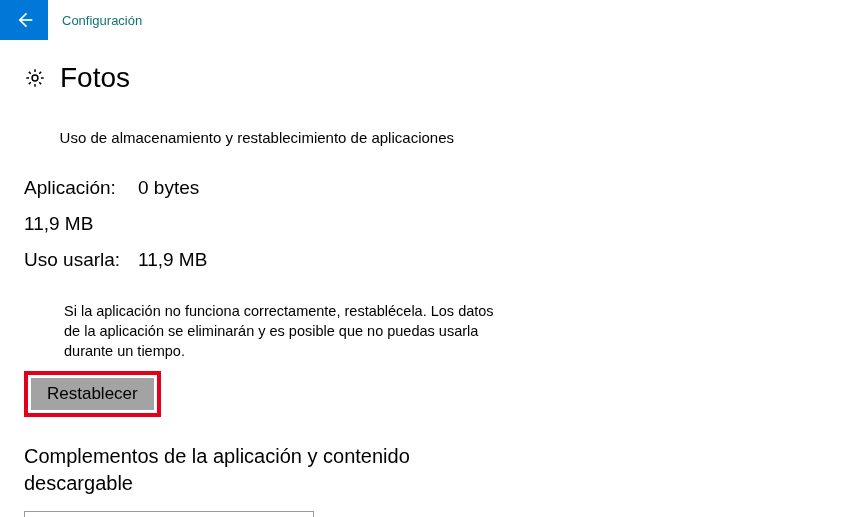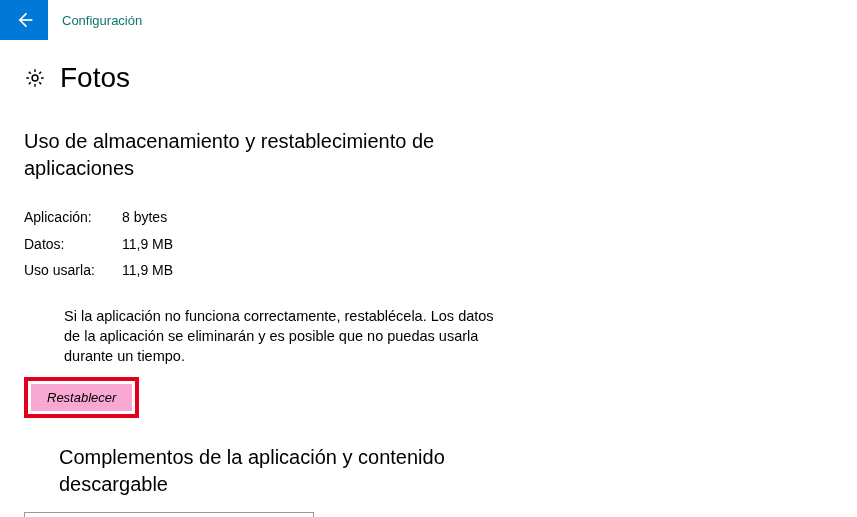--- a/index.html
+++ b/index.html
@@ -50,68 +50,68 @@
     .gear-icon {
       width: 22px;
       height: 22px;
       margin-right: 14px;
     }
     .page-title {
       font-size: 28px;
       font-weight: 300;
     }
     .section-title {
-      font-size: 20px;
+      font-size: 15px;
       font-weight: 400;
       max-width: 430px;
       line-height: 1.35;
       margin-bottom: 22px;
+      text-align: right;
     }
     .info-table {
       margin-bottom: 22px;
     }
     .info-row {
       display: flex;
-      font-size: 14px;
+      font-size: 19px;
       line-height: 1.9;
+      gap: 16px;
     }
     .info-label {
       width: 98px;
     }
     .info-value {
     }
     .description {
       font-size: 14.5px;
       max-width: 440px;
       line-height: 1.4;
       margin-bottom: 10px;
       margin-left: 40px;
     }
     .reset-highlight {
       display: inline-block;
       border: 4px solid #e3001b;
       padding: 3px;
     }
     .reset-button {
-      background: #f9a8d4;
+      background: #a3a3a3;
       border: none;
       padding: 6px 16px;
-      font-size: 13px;
+      font-size: 17px;
       cursor: pointer;
       font-family: inherit;
-      font-style: italic;
     }
     .section-title-2 {
       font-size: 20px;
       font-weight: 400;
       max-width: 430px;
       line-height: 1.35;
       margin-top: 26px;
       margin-bottom: 14px;
-      margin-left: 35px;
     }
     .search-box {
       display: flex;
       align-items: center;
       border: 1px solid #999999;
       width: 290px;
       height: 32px;
       padding: 0 8px;
     }
   </style>
@@ -136,24 +136,23 @@
       <path d="M12 2.5v3M12 18.5v3M21.5 12h-3M5.5 12h-3M18.7 5.3l-2.1 2.1M7.4 16.6l-2.1 2.1M18.7 18.7l-2.1-2.1M7.4 7.4L5.3 5.3"></path>
     </svg>
     <h1 class="page-title">Fotos</h1>
   </div>
 
   <h2 class="section-title">Uso de almacenamiento y restablecimiento de aplicaciones</h2>
 
   <div class="info-table">
     <div class="info-row">
       <div class="info-label">Aplicación:</div>
-      <div class="info-value">8 bytes</div>
+      <div class="info-value">0 bytes</div>
     </div>
     <div class="info-row">
-      <div class="info-label">Datos:</div>
       <div class="info-value">11,9 MB</div>
     </div>
     <div class="info-row">
       <div class="info-label">Uso usarla:</div>
       <div class="info-value">11,9 MB</div>
     </div>
   </div>
 
   <p class="description">Si la aplicación no funciona correctamente, restablécela. Los datos de la aplicación se eliminarán y es posible que no puedas usarla durante un tiempo.</p>
 

